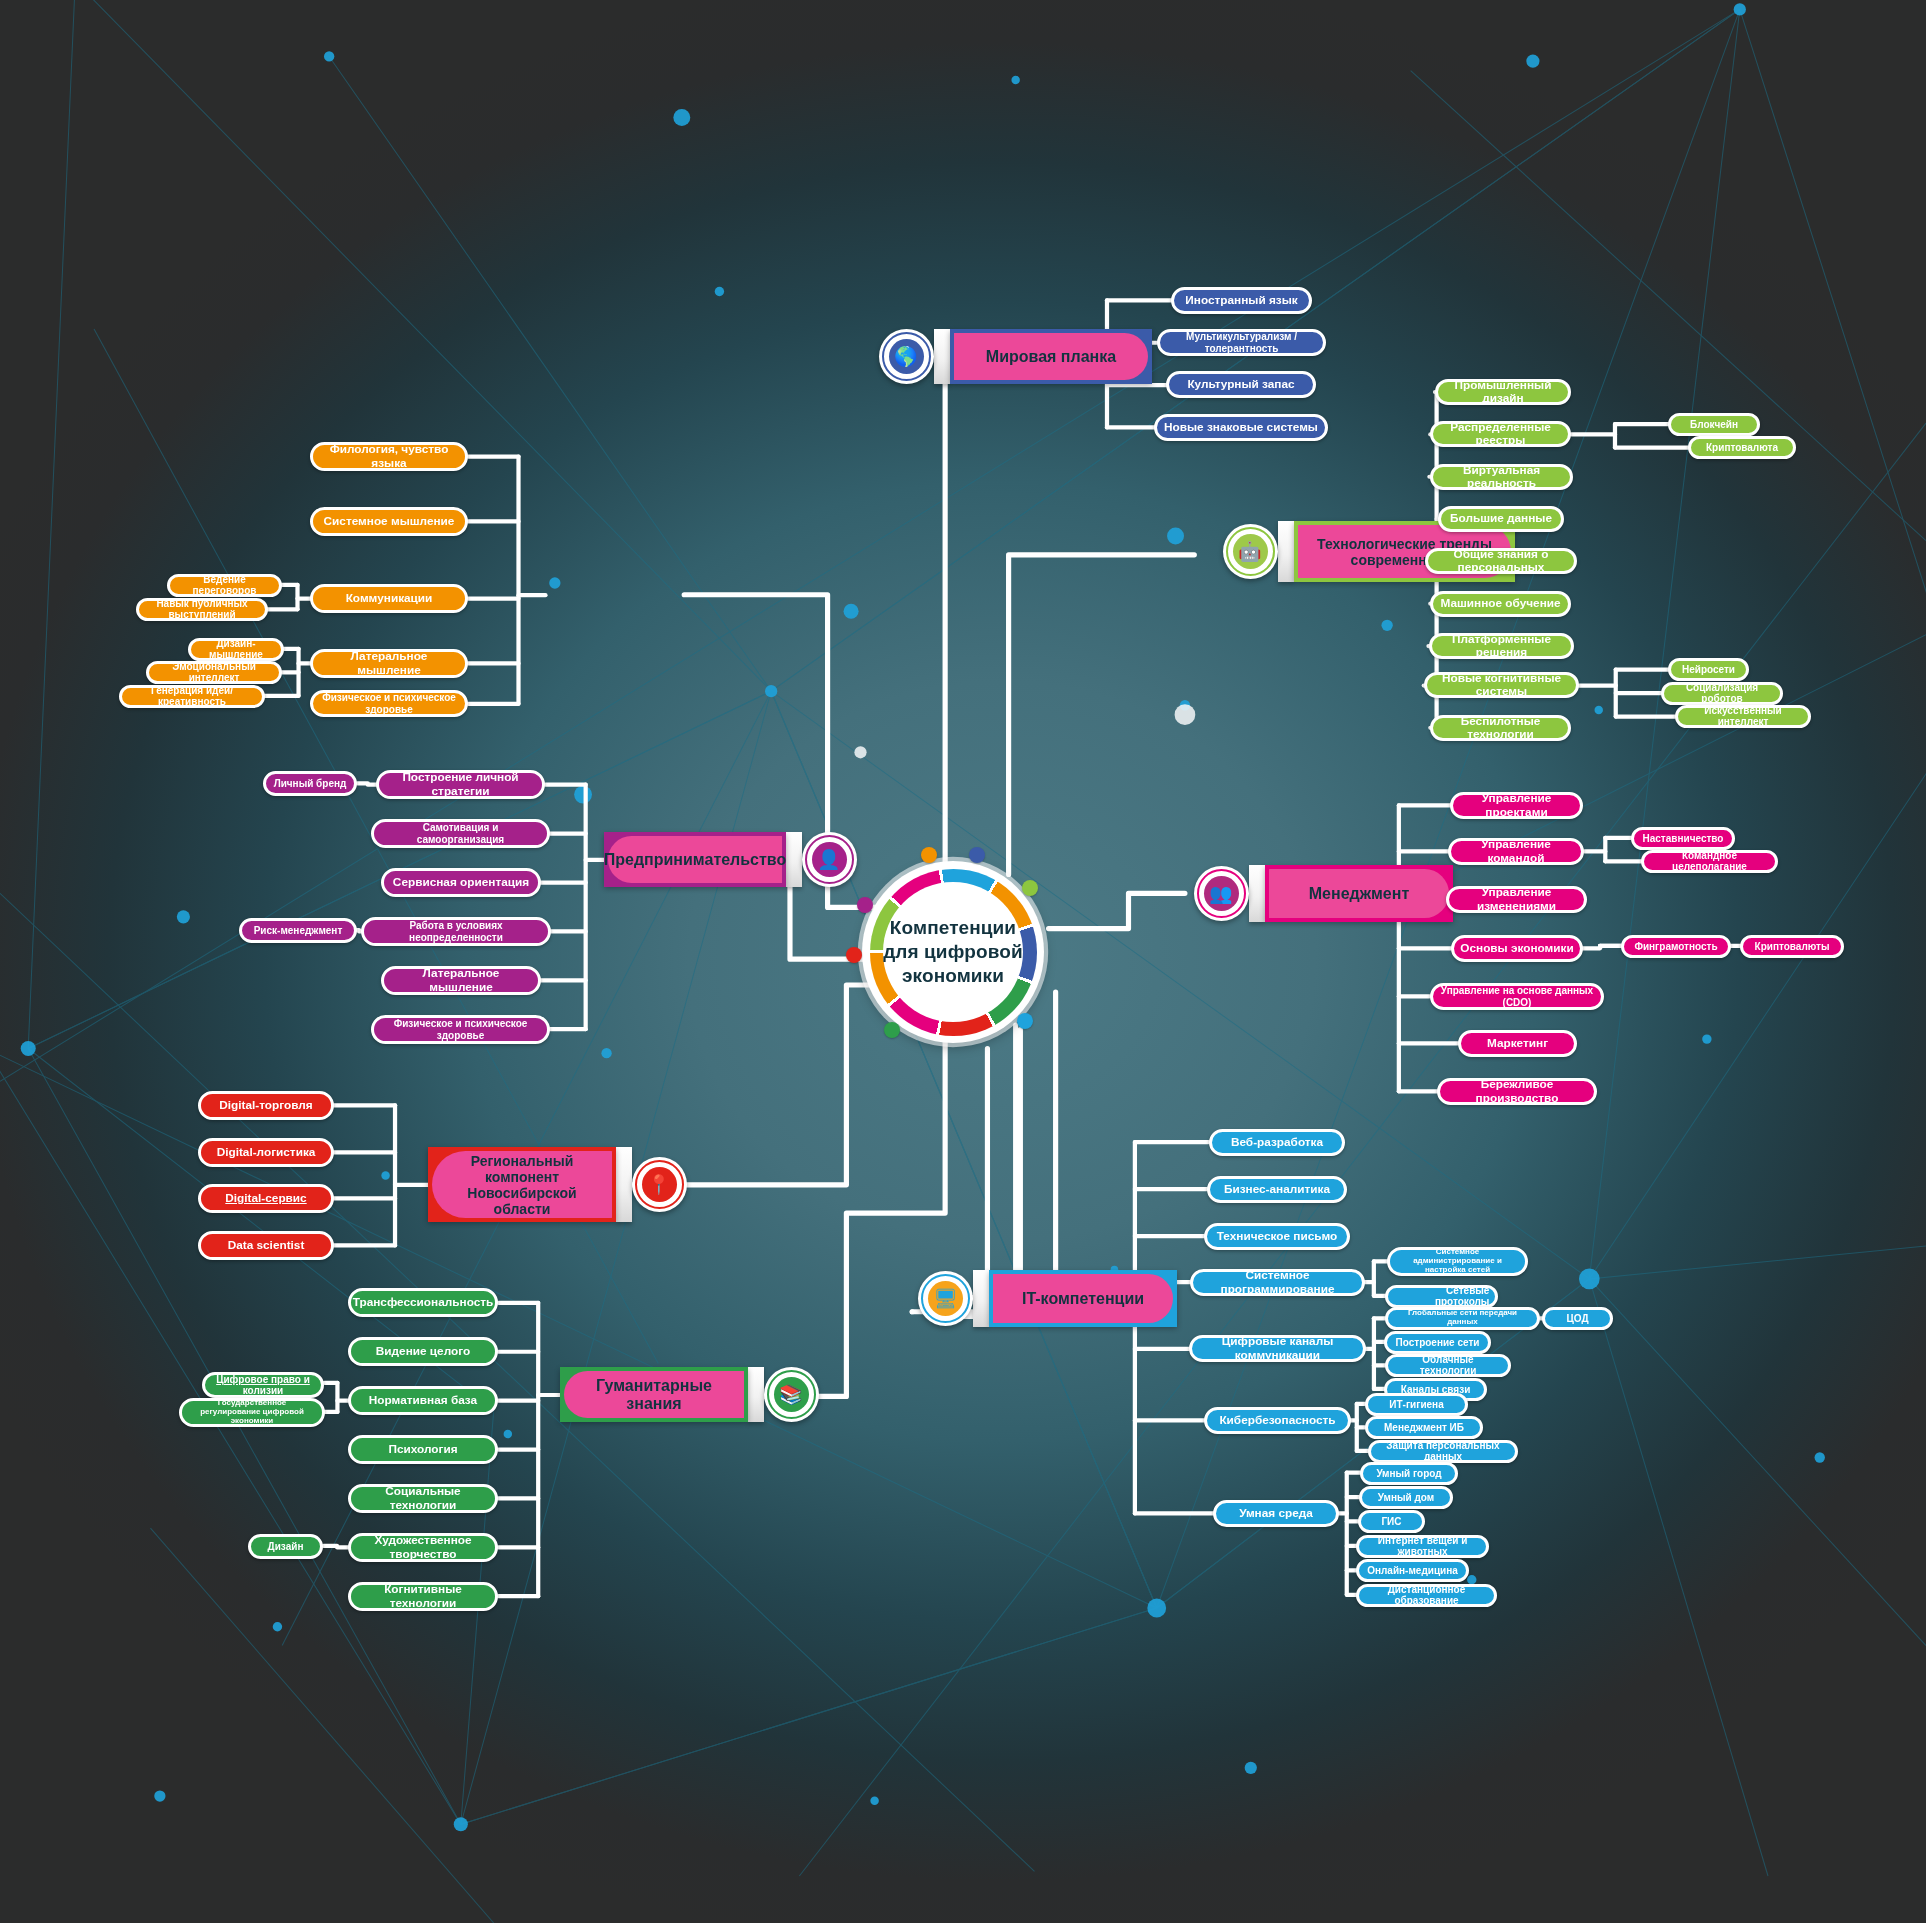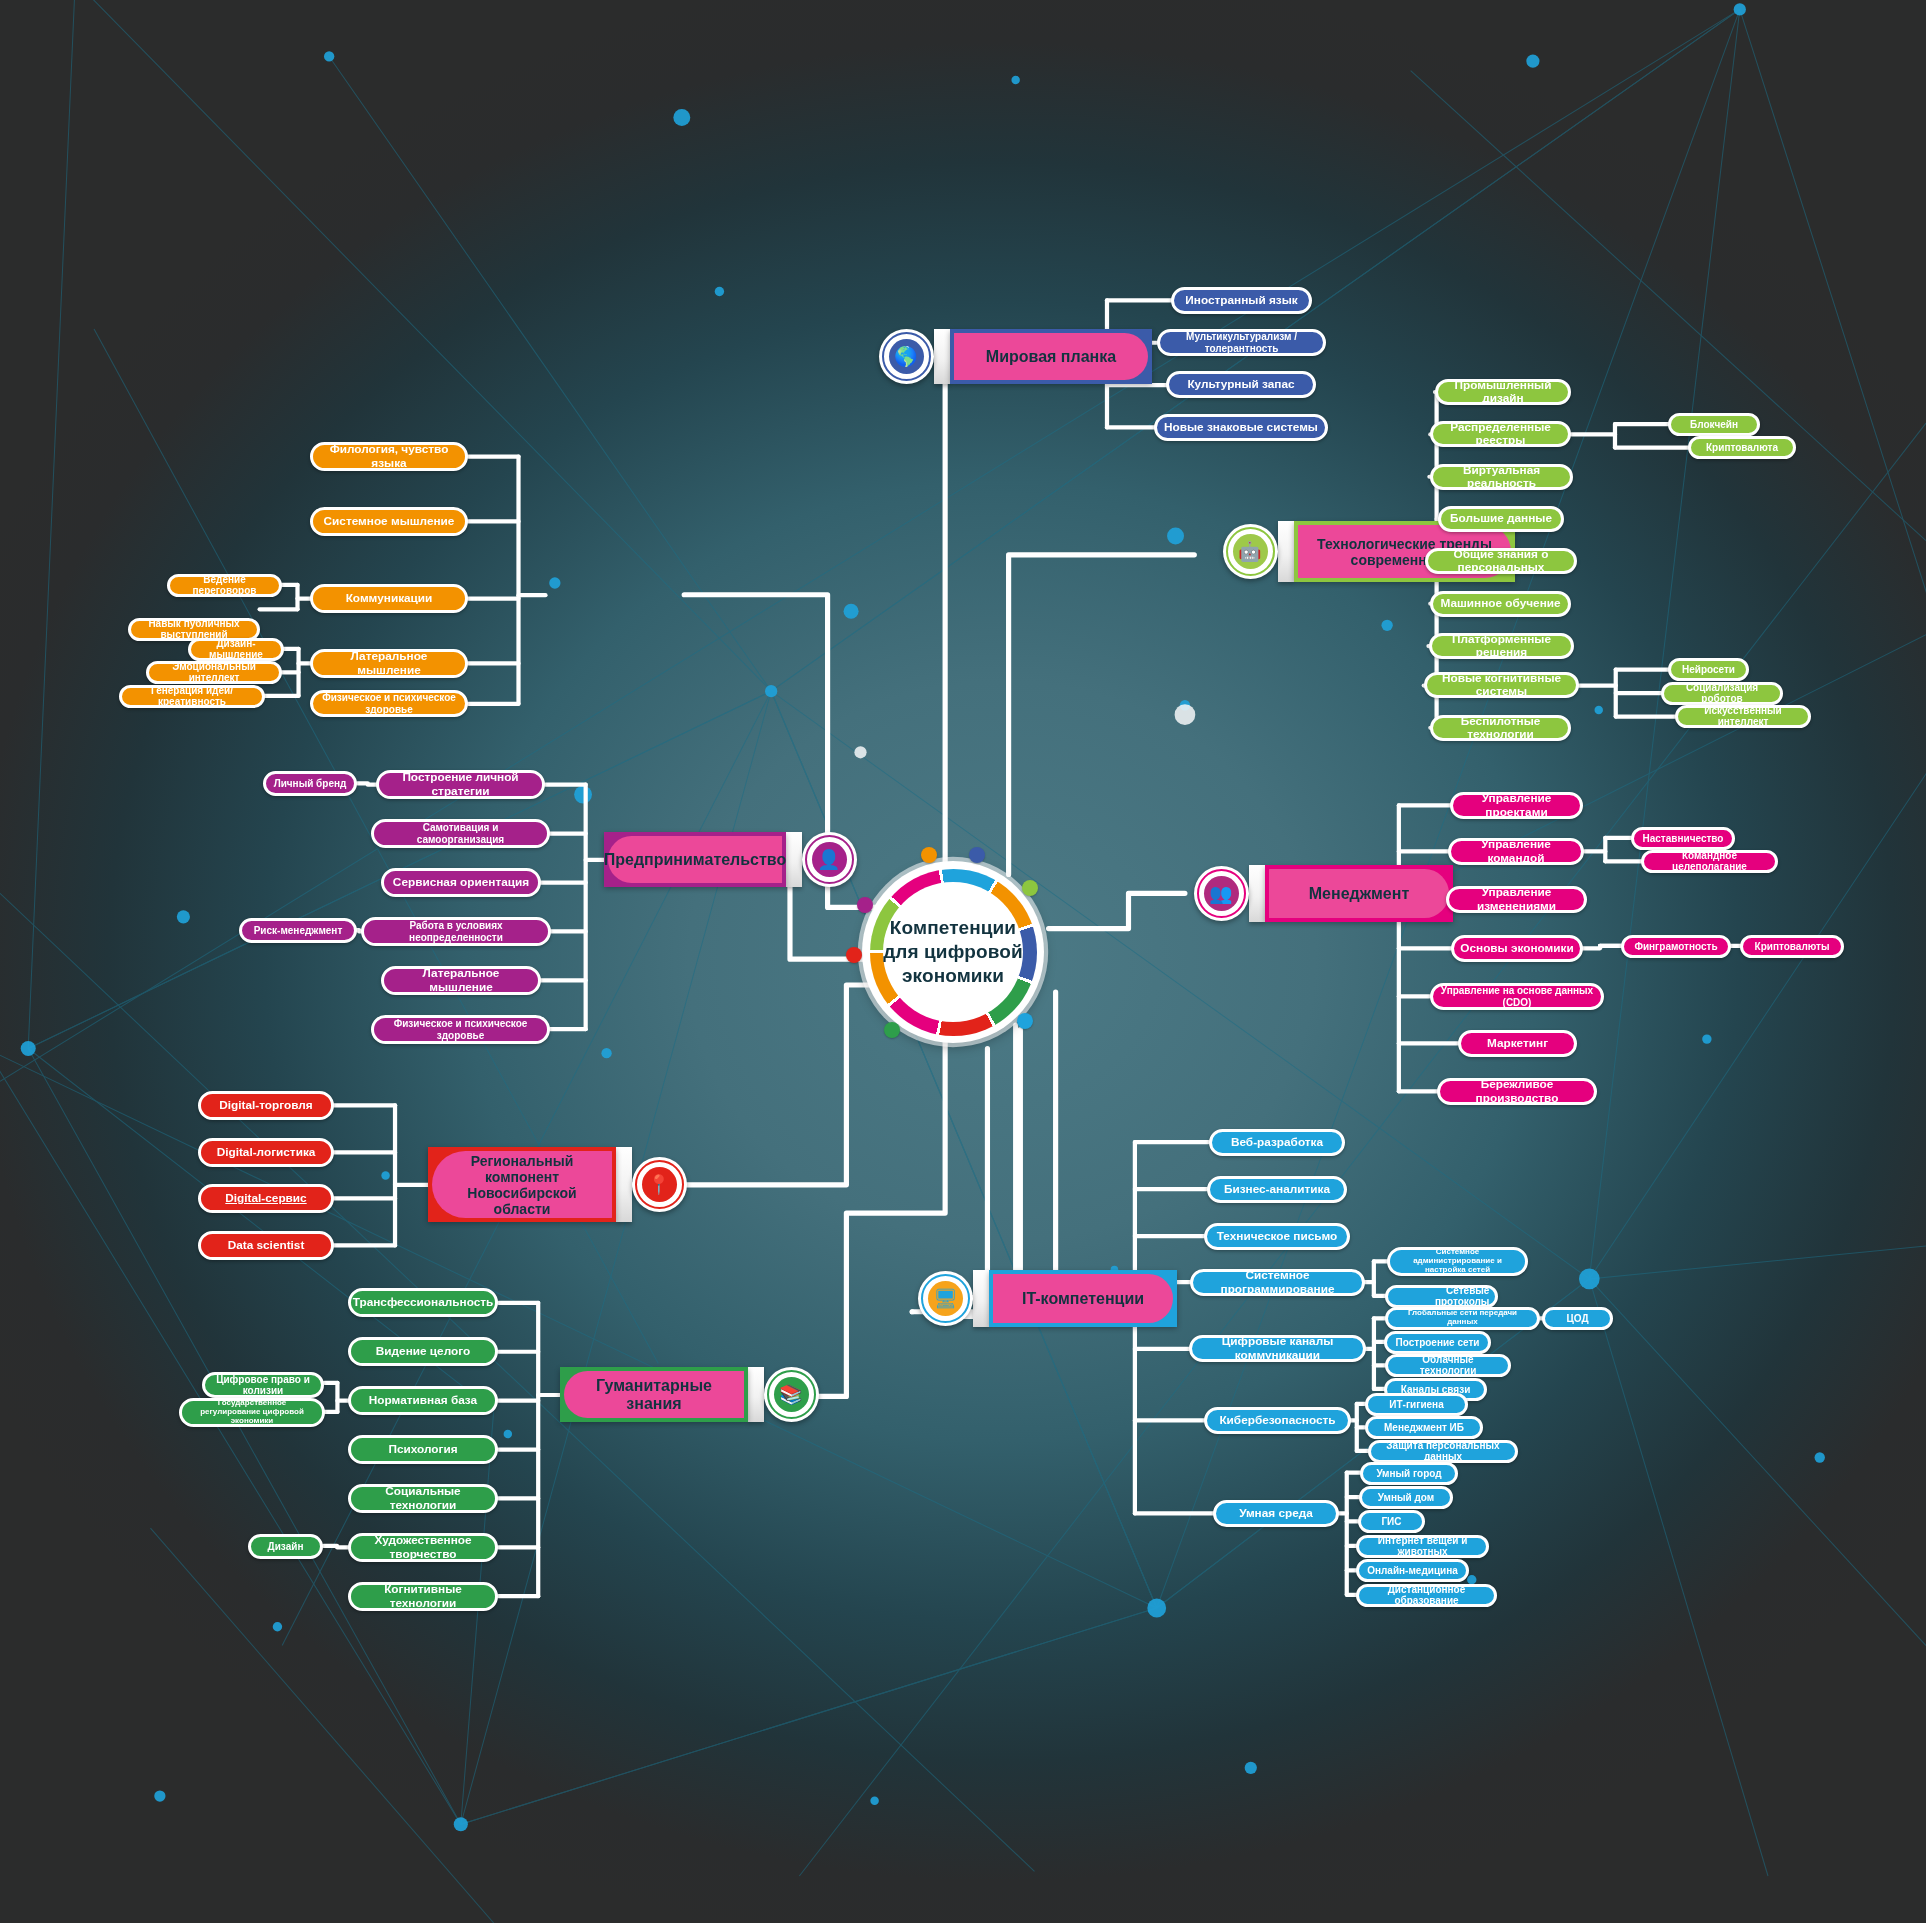--- a/index.html
+++ b/index.html
@@ -272,21 +272,21 @@
       </div>
     </div>
     <div class="node lvl2" style="left: 1171px; top: 287px; width: 141px; height: 27px; background: rgb(59, 91, 169);">Иностранный язык</div>
     <div class="node lvl2" style="left: 1157px; top: 329px; width: 169px; height: 27px; background: rgb(59, 91, 169); font-size: 10px;">Мультикультурализм / толерантность</div>
     <div class="node lvl2" style="left: 1166px; top: 371px; width: 150px; height: 27px; background: rgb(59, 91, 169);">Культурный запас</div>
     <div class="node lvl2" style="left: 1154px; top: 414px; width: 174px; height: 27px; background: rgb(59, 91, 169);">Новые знаковые системы</div>
     <div class="node lvl2" style="left: 310px; top: 442px; width: 158px; height: 29px; background: rgb(243, 146, 0);">Филология, чувство языка</div>
     <div class="node lvl2" style="left: 310px; top: 507px; width: 158px; height: 29px; background: rgb(243, 146, 0);">Системное мышление</div>
     <div class="node lvl2" style="left: 310px; top: 584px; width: 158px; height: 29px; background: rgb(243, 146, 0);">Коммуникации</div>
     <div class="node lvl3" style="left: 167px; top: 574px; width: 115px; height: 22.6px; background: rgb(243, 146, 0);">Ведение переговоров</div>
-    <div class="node lvl3" style="left: 128px; top: 598px; width: 132px; height: 22.6px; background: rgb(243, 146, 0); margin-top: 20px;">Навык публичных выступлений</div>
+    <div class="node lvl3" style="left: 136px; top: 598px; width: 132px; height: 22.6px; background: rgb(243, 146, 0);">Навык публичных выступлений</div>
     <div class="node lvl2" style="left: 310px; top: 649px; width: 158px; height: 29px; background: rgb(243, 146, 0);">Латеральное мышление</div>
     <div class="node lvl3" style="left: 188px; top: 638px; width: 96px; height: 22.6px; background: rgb(243, 146, 0);">Дизайн-мышление</div>
     <div class="node lvl3" style="left: 146px; top: 661px; width: 136px; height: 22.6px; background: rgb(243, 146, 0);">Эмоциональный интеллект</div>
     <div class="node lvl3" style="left: 119px; top: 685px; width: 146px; height: 22.6px; background: rgb(243, 146, 0);">Генерация идей/креативность</div>
     <div class="node lvl2" style="left: 310px; top: 690px; width: 158px; height: 27px; background: rgb(243, 146, 0); font-size: 10px;">Физическое и психическое здоровье</div>
     <div class="hubwrap rightside" style="left: 1223px; top: 521px;">
       <div class="hubbar" style="width: 221px; height: 61px; background: rgb(141, 198, 63); font-size: 14px;">
         <div class="inner">Технологические тренды современности</div>
       </div>
       <div class="shoulder"></div>
@@ -407,21 +407,21 @@
       <div class="shoulder"></div>
       <div class="badge">
         <div class="ring" style="color: rgb(46, 158, 74);">
           <div class="disc" style="background: rgb(46, 158, 74);">📚</div>
         </div>
       </div>
     </div>
     <div class="node lvl2" style="left: 348px; top: 1288px; width: 150px; height: 29px; background: rgb(46, 158, 74);">Трансфессиональность</div>
     <div class="node lvl2" style="left: 348px; top: 1337px; width: 150px; height: 29px; background: rgb(46, 158, 74);">Видение целого</div>
     <div class="node lvl2" style="left: 348px; top: 1386px; width: 150px; height: 29px; background: rgb(46, 158, 74);">Нормативная база</div>
-    <div class="node lvl3" style="left: 202px; top: 1372px; width: 122px; height: 26px; background: rgb(46, 158, 74);">Цифровое право и колизии</div>
+    <div class="node lvl3" style="left: 202px; top: 1372px; width: 122px; height: 26px; background: rgb(46, 158, 74); text-decoration: underline;">Цифровое право и колизии</div>
     <div class="node lvl3" style="left: 179px; top: 1398px; width: 146px; height: 29px; background: rgb(46, 158, 74); font-size: 8px;">Государственное регулирование цифровой экономики</div>
     <div class="node lvl2" style="left: 348px; top: 1435px; width: 150px; height: 29px; background: rgb(46, 158, 74);">Психология</div>
     <div class="node lvl2" style="left: 348px; top: 1484px; width: 150px; height: 29px; background: rgb(46, 158, 74);">Социальные технологии</div>
     <div class="node lvl2" style="left: 348px; top: 1533px; width: 150px; height: 29px; background: rgb(46, 158, 74);">Художественное творчество</div>
     <div class="node lvl3" style="left: 248px; top: 1534px; width: 75px; height: 24.5px; background: rgb(46, 158, 74);">Дизайн</div>
     <div class="node lvl2" style="left: 348px; top: 1582px; width: 150px; height: 29px; background: rgb(46, 158, 74);">Когнитивные технологии</div>
     <div class="dot" style="width: 16px; height: 16px; background: rgb(165, 33, 138); left: 857px; top: 897px;"></div>
     <div class="dot" style="width: 16px; height: 16px; background: rgb(243, 146, 0); left: 921px; top: 847px;"></div>
     <div class="dot" style="width: 16px; height: 16px; background: rgb(59, 91, 169); left: 969px; top: 847px;"></div>
     <div class="dot" style="width: 16px; height: 16px; background: rgb(141, 198, 63); left: 1022px; top: 880px;"></div>

